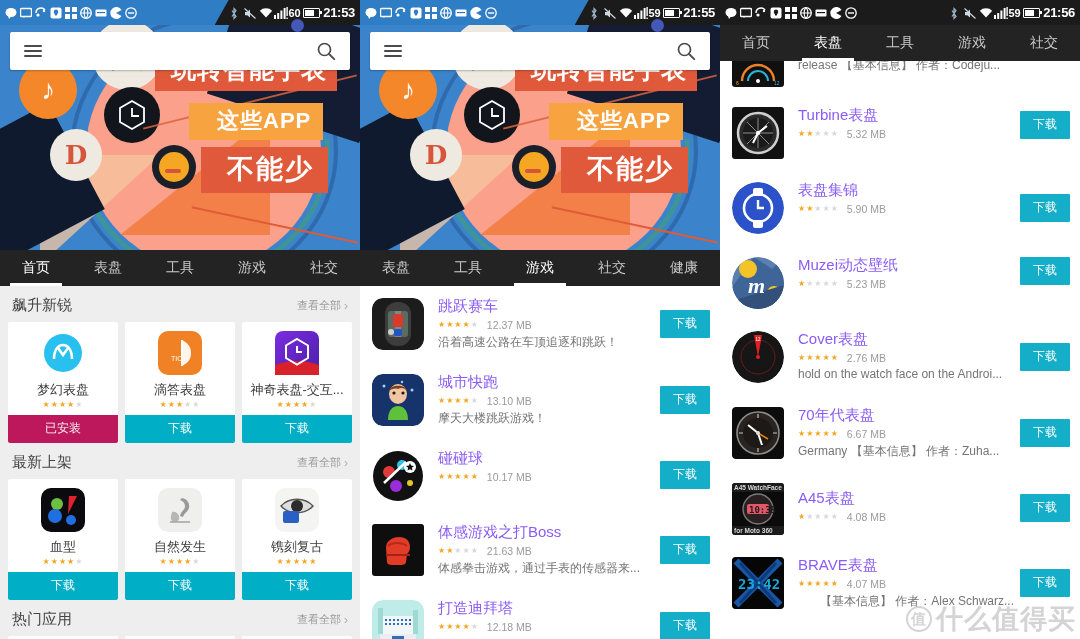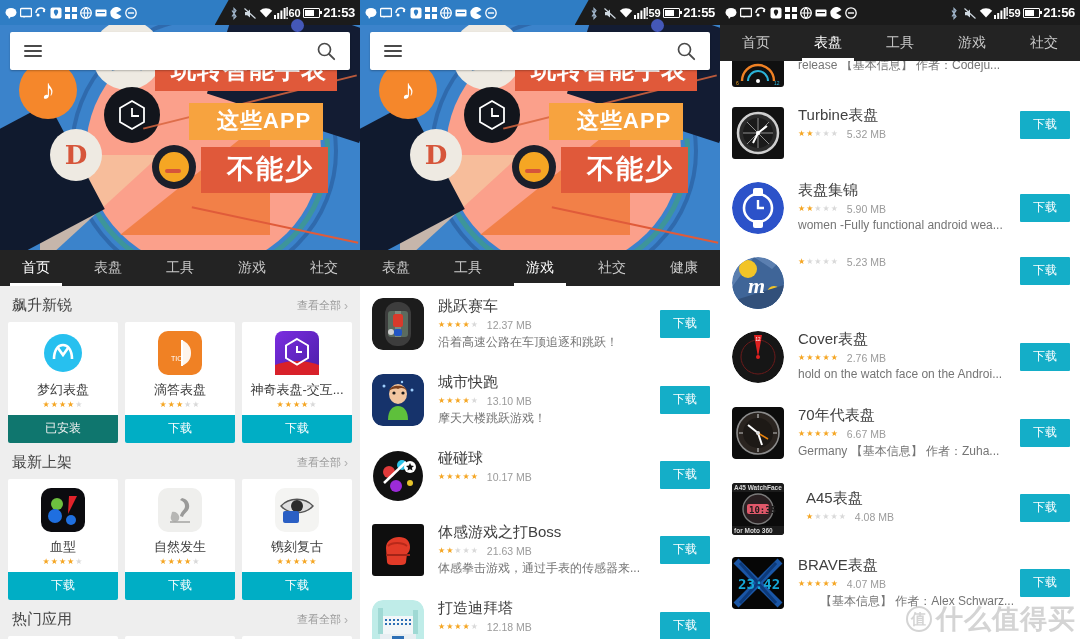--- a/index.html
+++ b/index.html
@@ -148,32 +148,32 @@
     display: flex; flex-direction: column; align-items: center; padding-top: 9px;
   }
   .app-icon-lg { width: 44px; height: 44px; border-radius: 10px; margin-bottom: 6px; }
   .app-card-name { font-size: 13px; color: #3c3c3c; white-space: nowrap; overflow: hidden; max-width: 104px; text-overflow: ellipsis; }
   .stars { font-size: 8px; letter-spacing: 1px; color: #d9d9d9; margin: 2px 0 6px; line-height: 1; }
   .stars b { color: #f5a623; font-weight: normal; }
   .card-btn {
     width: 100%; text-align: center; padding: 5px 0 6px; font-size: 12px; color: #fff;
     background: #00aec5;
   }
-  .card-btn.installed { background: #0f766e; color: #f2f2f2; }
+  .card-btn.installed { background: #be185d; color: #f2f2f2; }
 
   
   .list-body { background: #fff; overflow: hidden; }
   .list-row {
     display: flex; align-items: flex-start; padding: 10px 10px 10px 12px;
     position: relative; min-height: 76px;
   }
   .row-icon { width: 52px; height: 52px; border-radius: 11px; flex: 0 0 52px; margin-top: 2px; overflow: hidden; }
   .row-icon.square { border-radius: 3px; }
   .row-mid { flex: 1; padding-left: 14px; padding-top: 1px; min-width: 0; }
-  .row-name { font-size: 15px; color: #404040; margin-bottom: 3px; white-space: nowrap; overflow: hidden; text-overflow: ellipsis; }
+  .row-name { font-size: 15px; color: #8b5cf6; margin-bottom: 3px; white-space: nowrap; overflow: hidden; text-overflow: ellipsis; }
   .row-meta { display: flex; align-items: center; gap: 8px; margin-bottom: 3px; }
   .row-size { font-size: 10.5px; color: #9b9b9b; }
   .row-desc {
     font-size: 12px; color: #757575; white-space: nowrap; overflow: hidden;
     text-overflow: ellipsis; max-width: 215px;
   }
   .dl-btn {
     flex: 0 0 auto; align-self: center; background: #14aec8; color: #fff;
     font-size: 12px; padding: 5px 13px 6px; border-radius: 1px; margin-left: 6px;
   }
@@ -958,21 +958,20 @@
               <circle cx="26" cy="26" r="14" fill="none" stroke="#fff" stroke-width="2.6"></circle>
               <path d="M26 18v8h6" fill="none" stroke="#fff" stroke-width="2.4"></path>
             </svg>
         </div>
         <div class="row-mid">
           <div class="row-name">表盘集锦</div>
           <div class="row-meta">
             <span class="stars" style="margin:0"><b>★★</b>★★★</span>
             <span class="row-size">5.90 MB</span>
           </div>
-          <div class="row-desc">women -Fully functional android wea...</div>
         </div>
         <div class="dl-btn">下载</div>
       </div>
 
       <div class="list-row" style="min-height:64px;">
         <div class="row-icon" style="border-radius:50%;">
           <svg class="ic" viewBox="0 0 52 52">
               <defs>
                 <clipPath id="cc">
                   <circle cx="26" cy="26" r="26"></circle>
@@ -982,20 +981,21 @@
                 <rect width="52" height="52" fill="#5b7fb0"></rect>
                 <path d="M0 30 L22 0 L40 12 L52 0 L52 52 L0 52 Z" fill="#3f6598"></path>
                 <circle cx="16" cy="12" r="9" fill="#f2c427"></circle>
                 <circle cx="42" cy="36" r="7" fill="#f2c427"></circle>
                 <path d="M0 44 L52 28 L52 52 L0 52 Z" fill="#32507a"></path>
               </g>
               <text x="16" y="36" font-size="22" font-style="italic" font-weight="bold" fill="#fff" font-family="Liberation Serif">m</text>
             </svg>
         </div>
         <div class="row-mid">
+          <div class="row-name">Muzei动态壁纸</div>
           <div class="row-meta">
             <span class="stars" style="margin:0"><b>★</b>★★★★</span>
             <span class="row-size">5.23 MB</span>
           </div>
           <div class="row-desc"></div>
         </div>
         <div class="dl-btn" style="align-self:flex-start;margin-top:2px;">下载</div>
       </div>
 
       <div class="list-row" style="min-height:76px;">
@@ -1052,21 +1052,21 @@
               <rect width="52" height="52" rx="3" fill="#0b0b0b"></rect>
               <rect x="0" y="0" width="52" height="9" fill="#1b1b1b"></rect>
               <rect x="0" y="43" width="52" height="9" fill="#1b1b1b"></rect>
               <text x="2" y="7" font-size="6.5" fill="#d9d9d9" font-family="Liberation Sans" font-weight="bold">A45 WatchFace</text>
               <text x="2" y="50" font-size="6.5" fill="#d9d9d9" font-family="Liberation Sans" font-weight="bold">for Moto 360</text>
               <circle cx="26" cy="26" r="15" fill="#2a2022" stroke="#7a7a7a" stroke-width="1.4"></circle>
               <rect x="15" y="21" width="22" height="10" rx="2" fill="#e0586a"></rect>
               <text x="17" y="30" font-size="9" font-weight="bold" fill="#1b1b1b" font-family="DejaVu Sans Mono">10:35</text>
             </svg>
         </div>
-        <div class="row-mid" style="padding-top:8px;margin-left:8px;">
+        <div class="row-mid" style="padding-top:8px;">
           <div class="row-name">A45表盘</div>
           <div class="row-meta">
             <span class="stars" style="margin:0"><b>★</b>★★★★</span>
             <span class="row-size">4.08 MB</span>
           </div>
         </div>
         <div class="dl-btn">下载</div>
       </div>
 
       <div class="list-row" style="min-height:72px;">

